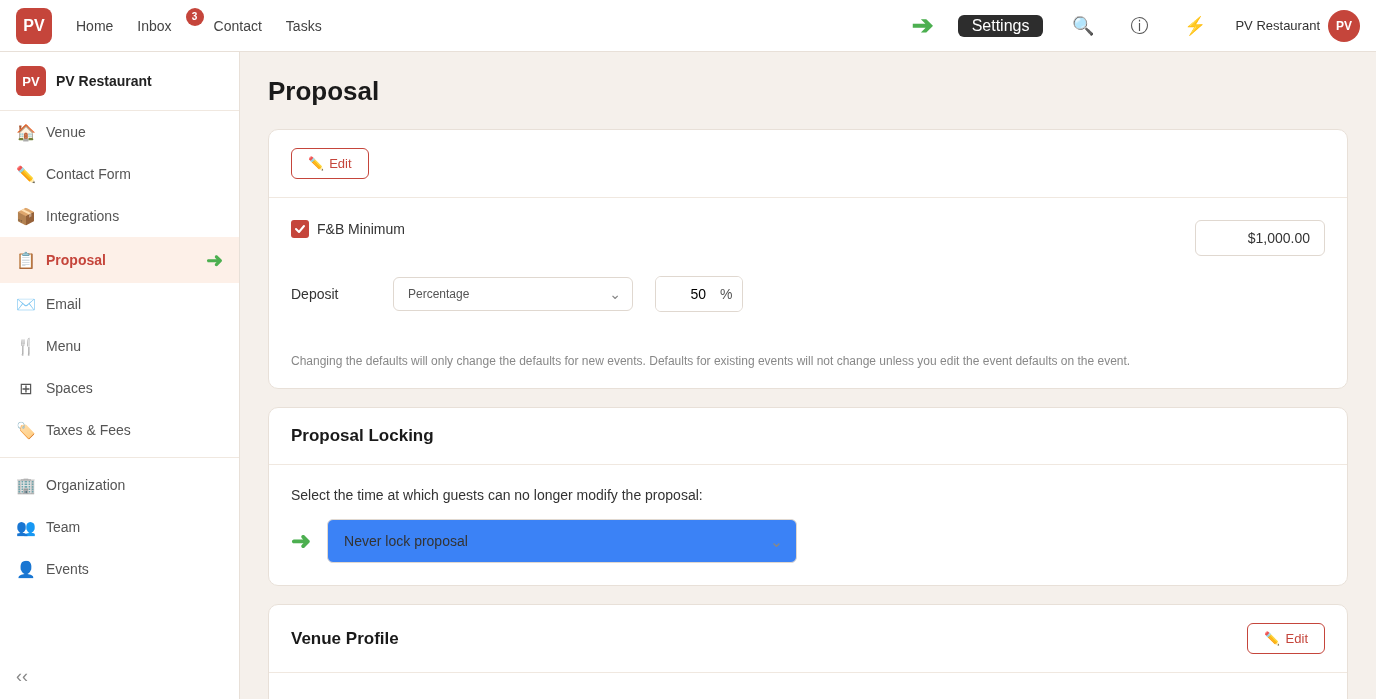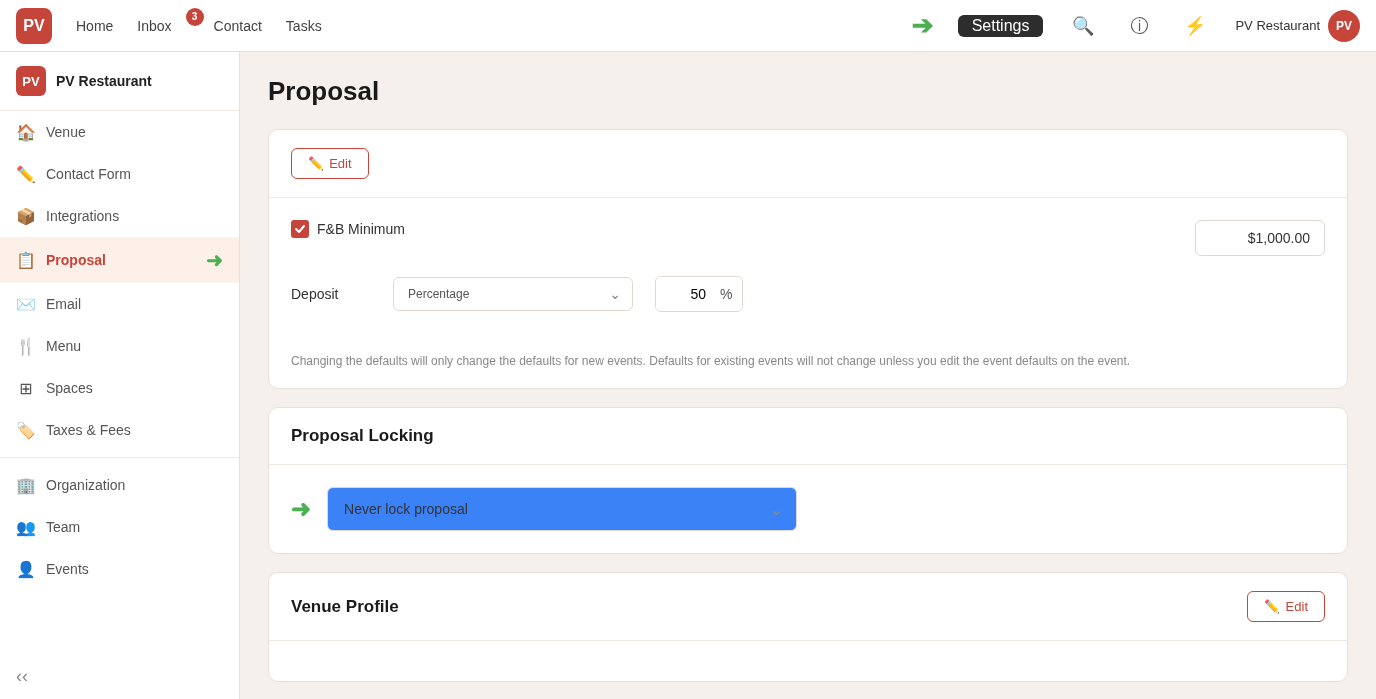--- a/index.html
+++ b/index.html
@@ -377,20 +377,21 @@
         </div>
       </div>
       <p class="section-note">Changing the defaults will only change the defaults for new events. Defaults for existing events will not change unless you edit the event defaults on the event.</p>
     </div>
 
     <div class="section-card">
       <div class="section-header">
         <span class="section-title">Proposal Locking</span>
       </div>
       <div class="locking-body">
+        <p class="locking-desc">Select the time at which guests can no longer modify the proposal:</p>
         <div style="display:flex;align-items:center;gap:16px;">
 
           <span class="green-arrow" style="font-size:24px;">➜</span>
           <div class="lock-select-wrap">
             <select class="lock-select">
               <option>Never lock proposal</option>
               <option>1 day before event</option>
               <option>2 days before event</option>
               <option>1 week before event</option>
             </select>

